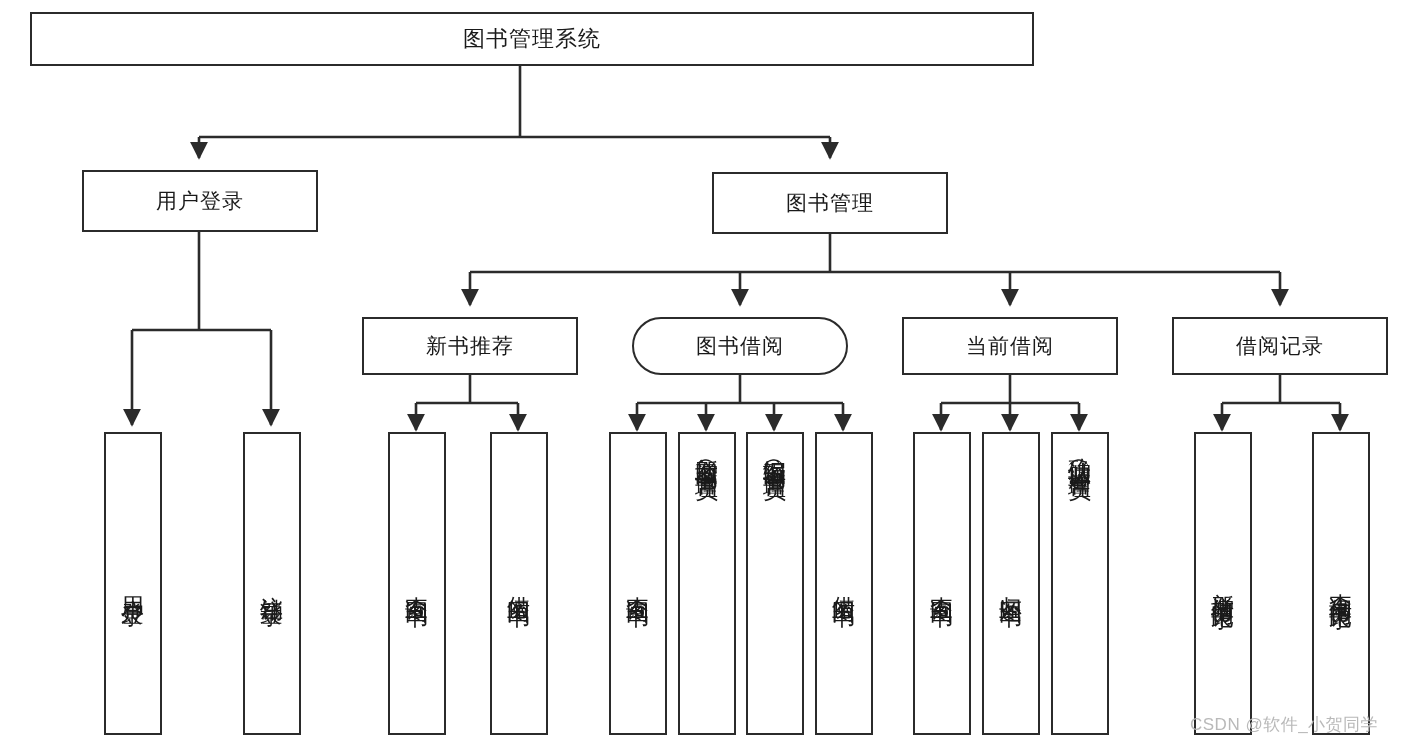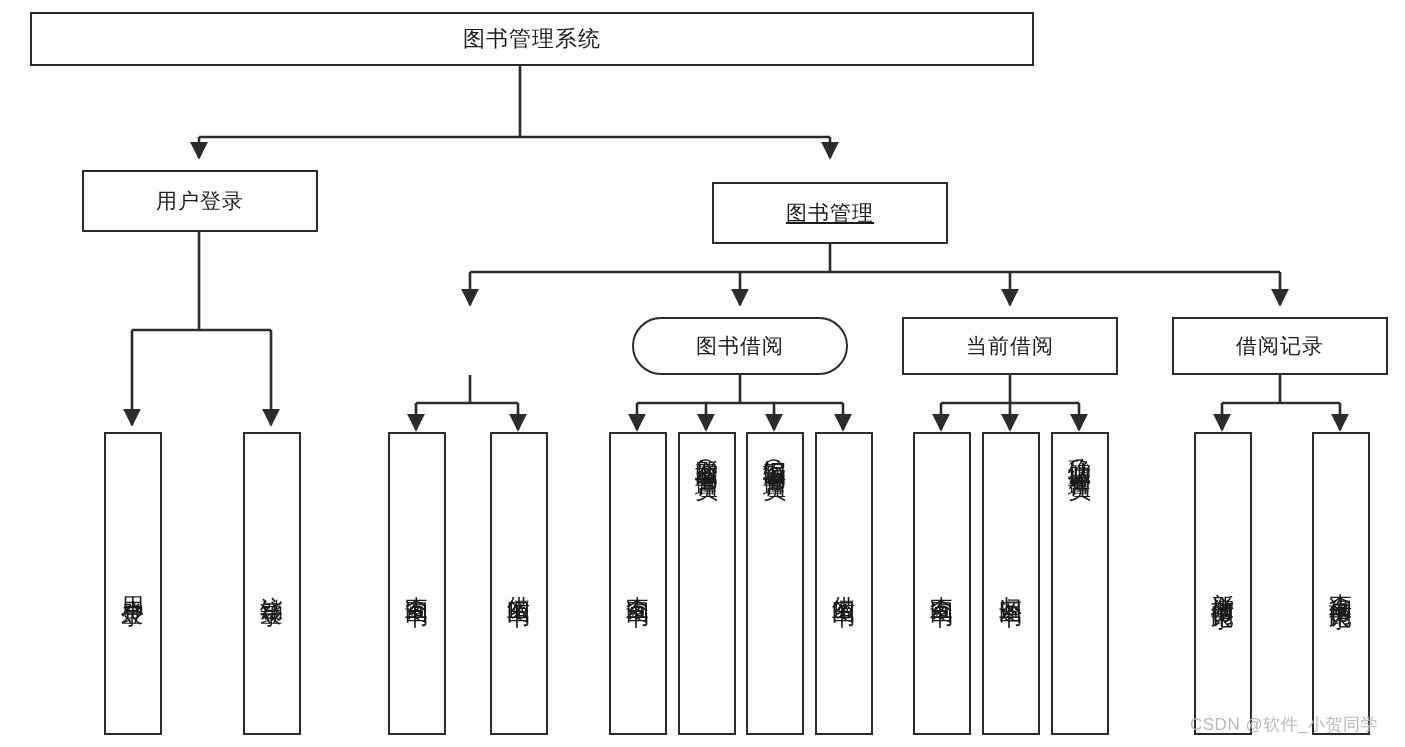--- a/index.html
+++ b/index.html
@@ -127,24 +127,27 @@
     </g>
   </svg>
 
   <div class="node h root" style="left:30px; top:12px; width:1004px; height:54px;">
     <span>图书管理系统</span>
   </div>
 
   <div class="node h" style="left:82px; top:170px; width:236px; height:62px;">
     <span>用户登录</span>
   </div>
-  <div class="node h" style="left:712px; top:182px; width:236px; height:62px;text-decoration:underline;">
+  <div class="node h" style="left:712px; top:172px; width:236px; height:62px;">
     <span>图书管理</span>
   </div>
 
+  <div class="node h" style="left:362px; top:317px; width:216px; height:58px;">
+    <span>新书推荐</span>
+  </div>
   <div class="node h" style="left:632px; top:317px; width:216px; height:58px;border-radius:29px;">
     <span>图书借阅</span>
   </div>
   <div class="node h" style="left:902px; top:317px; width:216px; height:58px;">
     <span>当前借阅</span>
   </div>
   <div class="node h" style="left:1172px; top:317px; width:216px; height:58px;">
     <span>借阅记录</span>
   </div>
 

